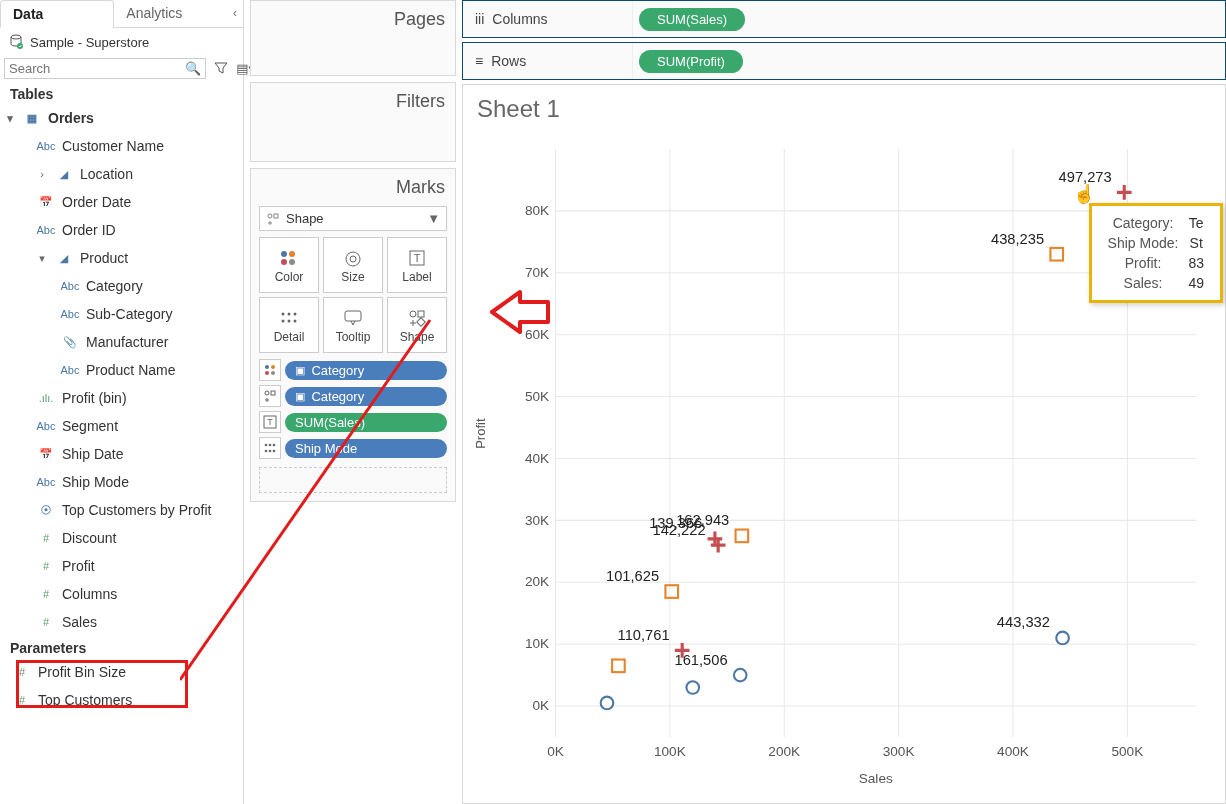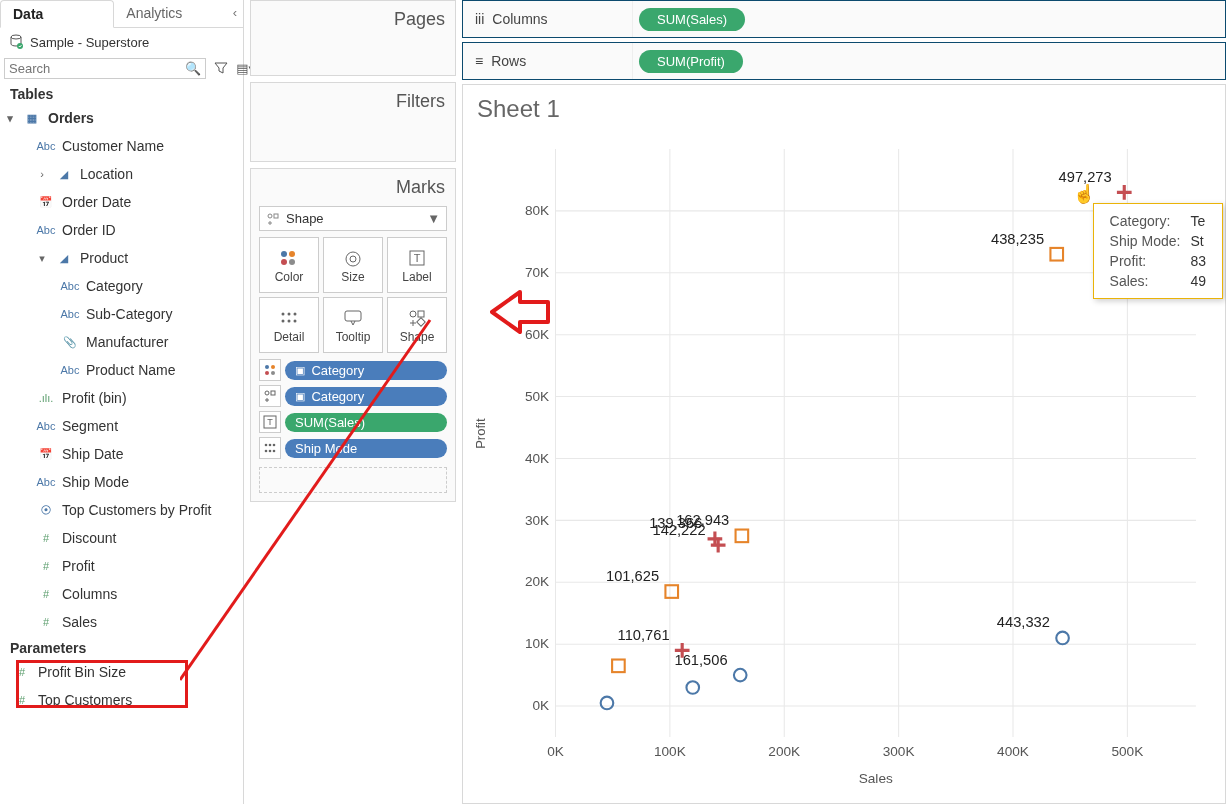--- a/index.html
+++ b/index.html
@@ -63,21 +63,21 @@
 .sheet-title { font-size:24px; color:#666; padding:10px 14px;}
 .plot-area { flex:1; position:relative; margin:0 8px 8px 40px;}
 .yaxis-title { position:absolute; left:-30px; top:50%; transform:rotate(-90deg) translateX(50%); transform-origin:left top; font-size:13px; color:#555;}
 svg.chart { width:100%; height:100%; }
 .gridline { stroke:#e8e8e8; stroke-width:1;}
 .axis-text { font-size:13px; fill:#555;}
 .pt-label { font-size:14px; fill:#222;}
 .mark-circle { fill:none; stroke:#4c78a8; stroke-width:2;}
 .mark-square { fill:none; stroke:#e6842a; stroke-width:2;}
 .mark-plus { stroke:#c44e52; stroke-width:3;}
-.tooltip-box { position:absolute; background:#fff; border:1px solid #eab308; box-shadow:2px 2px 6px rgba(0,0,0,.2); padding:6px 10px; font-size:14px; color:#333; }
+.tooltip-box { position:absolute; background:#fff; border:3px solid #eab308; box-shadow:2px 2px 6px rgba(0,0,0,.2); padding:6px 10px; font-size:14px; color:#333;text-align:center; }
 .tooltip-box table td { padding:1px 4px;}
 .tooltip-box .k { color:#555;}
 .tooltip-box .v { font-weight:400;}
 
 </style>
 </head>
 <body>
 
 <div class="root">
 

